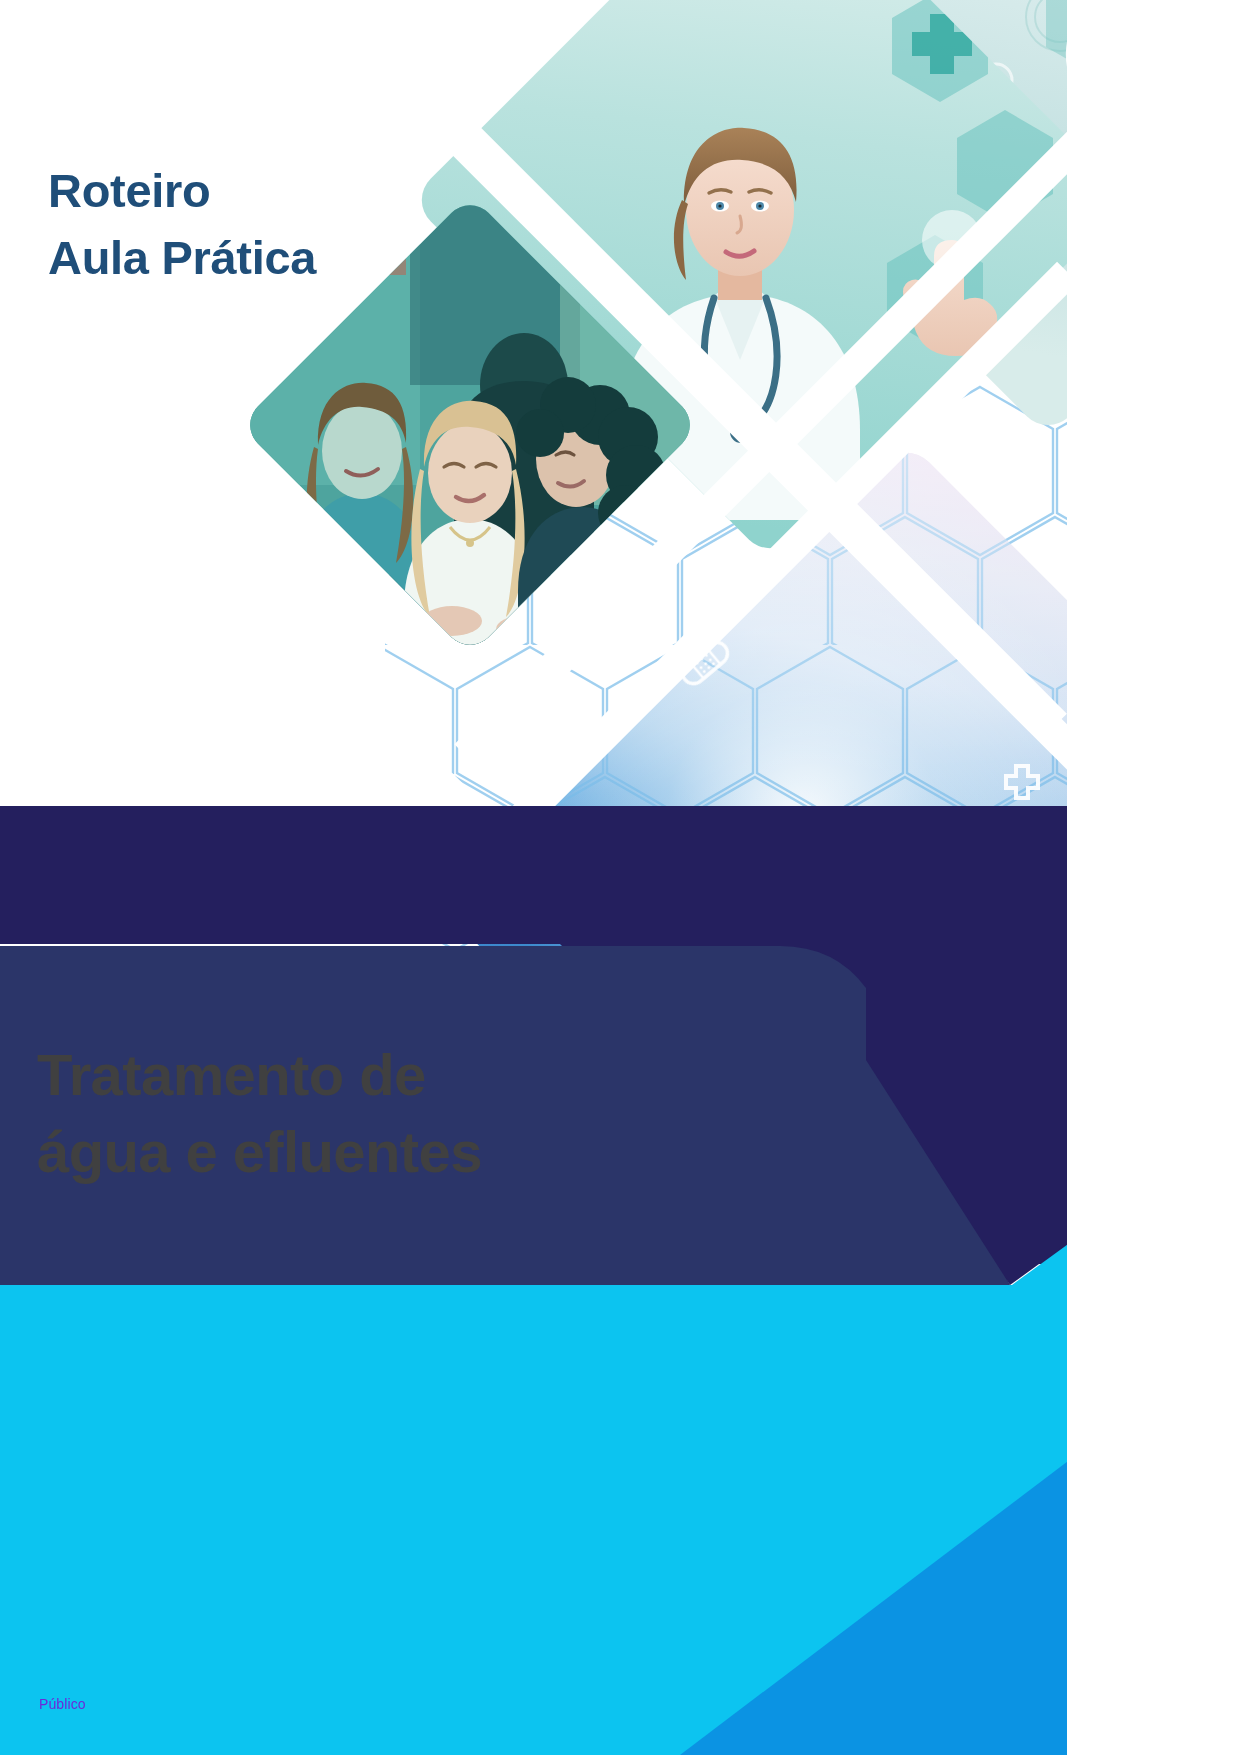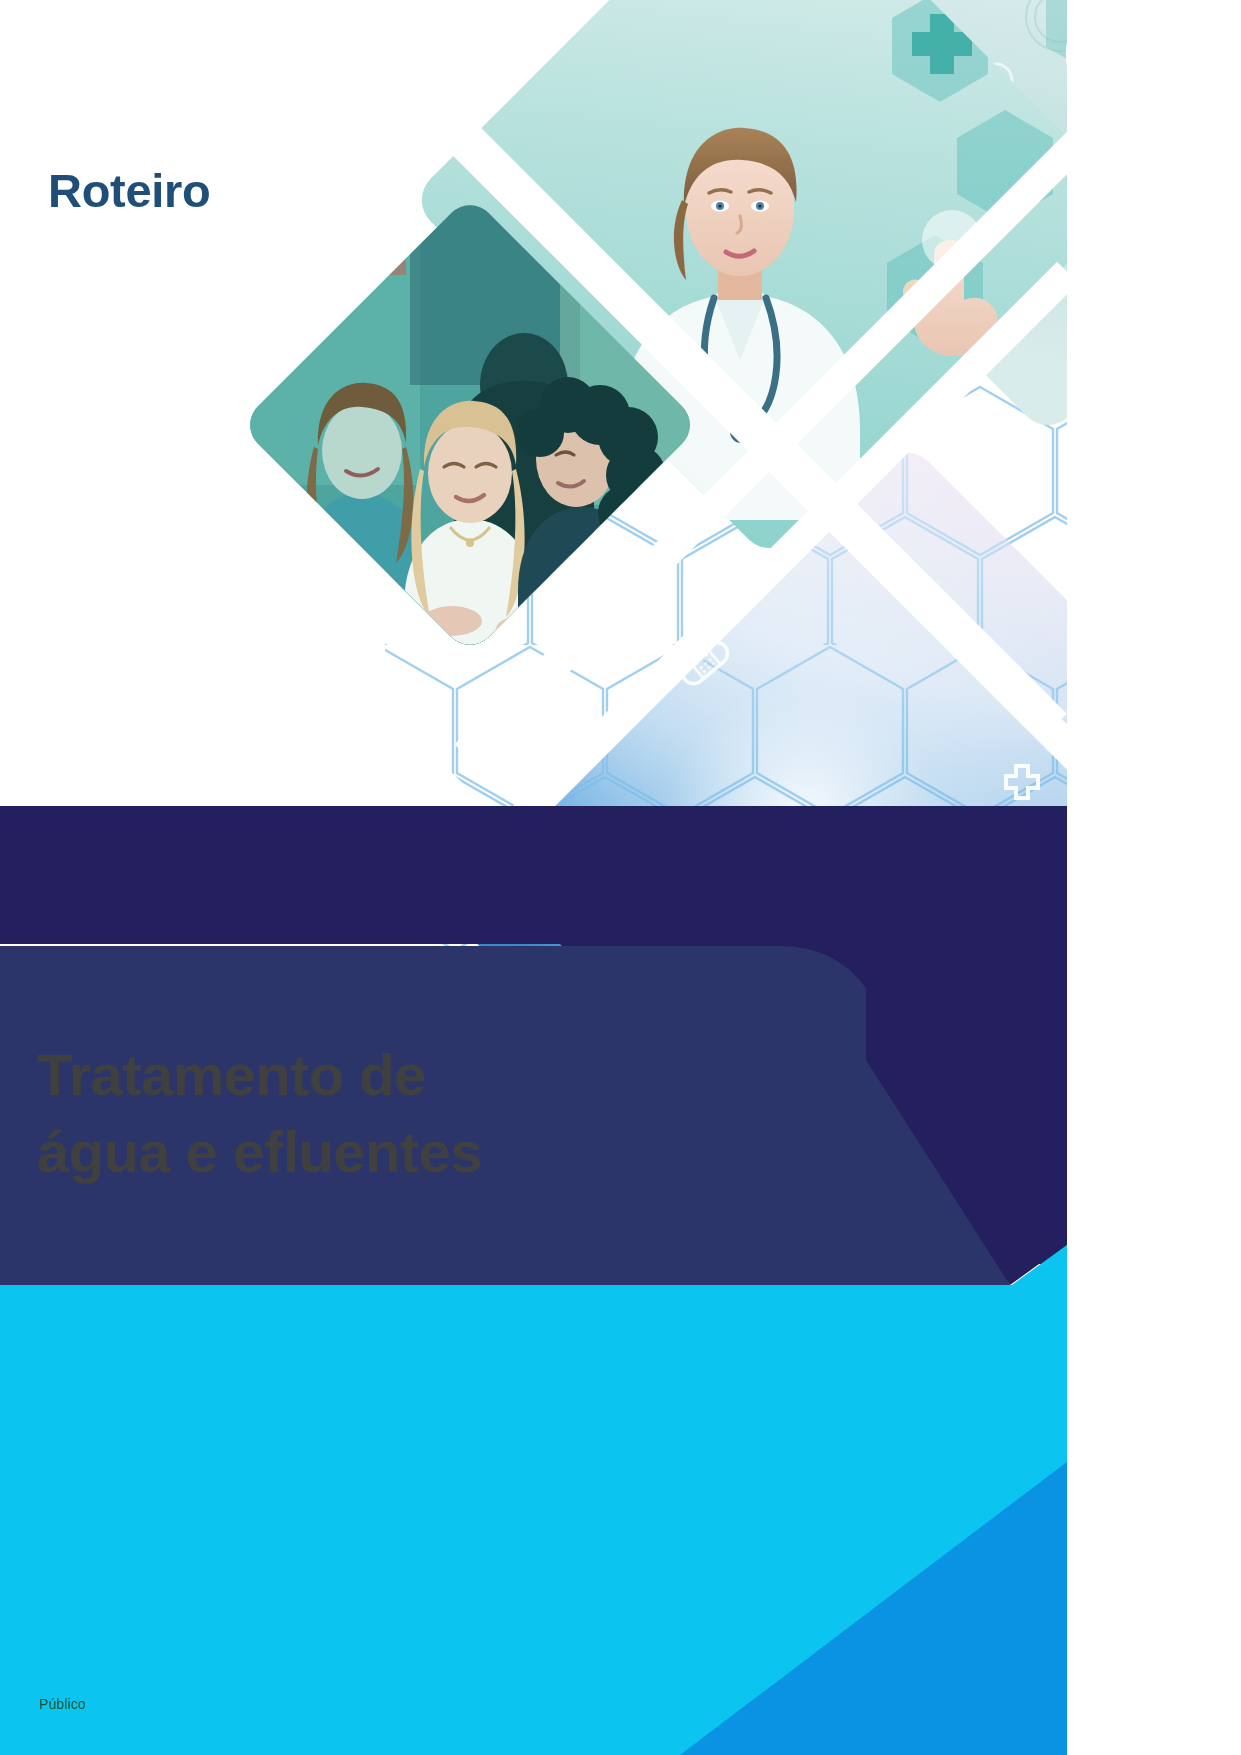--- a/index.html
+++ b/index.html
@@ -73,21 +73,21 @@
   }
 
   
   .footer-label {
     position: absolute;
     left: 39px;
     top: 1696px;
     z-index: 50;
     font-size: 14px;
     font-weight: normal;
-    color: #14532d;
+    color: #6d28d9;
     letter-spacing: 0.1px;
   }
 </style>
 </head>
 <body>
 
 <div class="cover">
 
   <div class="artwork">
     <svg width="1241" height="1755" viewBox="0 0 1241 1755" xmlns="http://www.w3.org/2000/svg">
@@ -444,20 +444,21 @@
       <path d="M700,1050 L1010,1050 L1241,1281 L1241,1281 L1012,1281 Z" fill="#241f5e" opacity="0"></path>
 
       <path d="M866,988 L1241,988 L1241,1118 L1010,1285 L866,1060 Z" fill="#241f5e"></path>
 
       <path d="M1241,1118 L1241,1285 L1012,1285 Z" fill="#0cc4f0"></path>
     </svg>
   </div>
 
   <div class="heading">
     <div class="heading-line">Roteiro</div>
+    <div class="heading-line">Aula Prática</div>
   </div>
 
   <div class="title-block">
     <div class="title-line">Tratamento de</div>
     <div class="title-line">água e efluentes</div>
   </div>
 
   <div class="footer-label">Público</div>
 
 </div>

